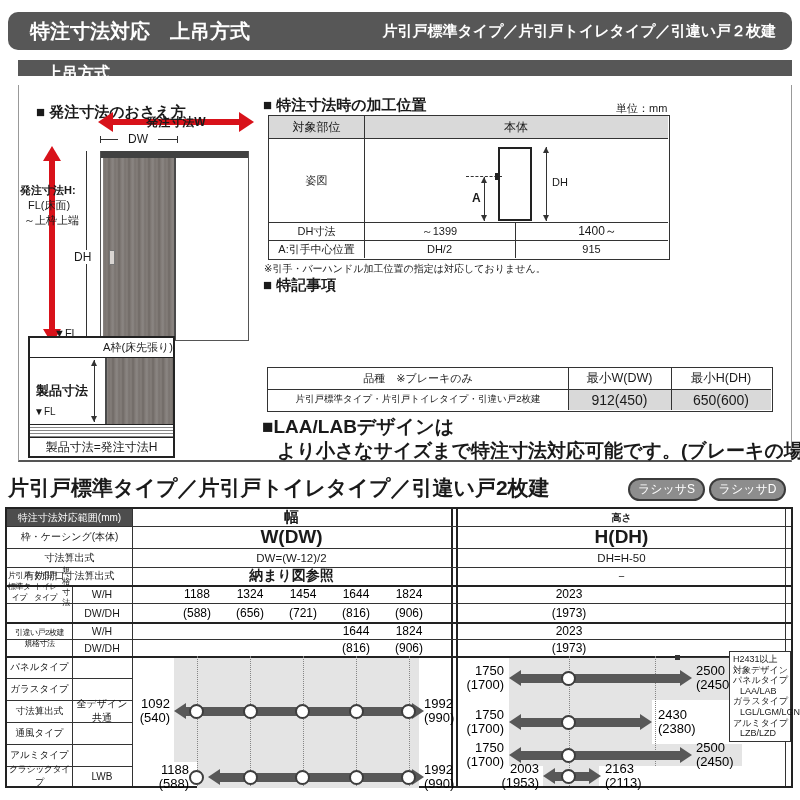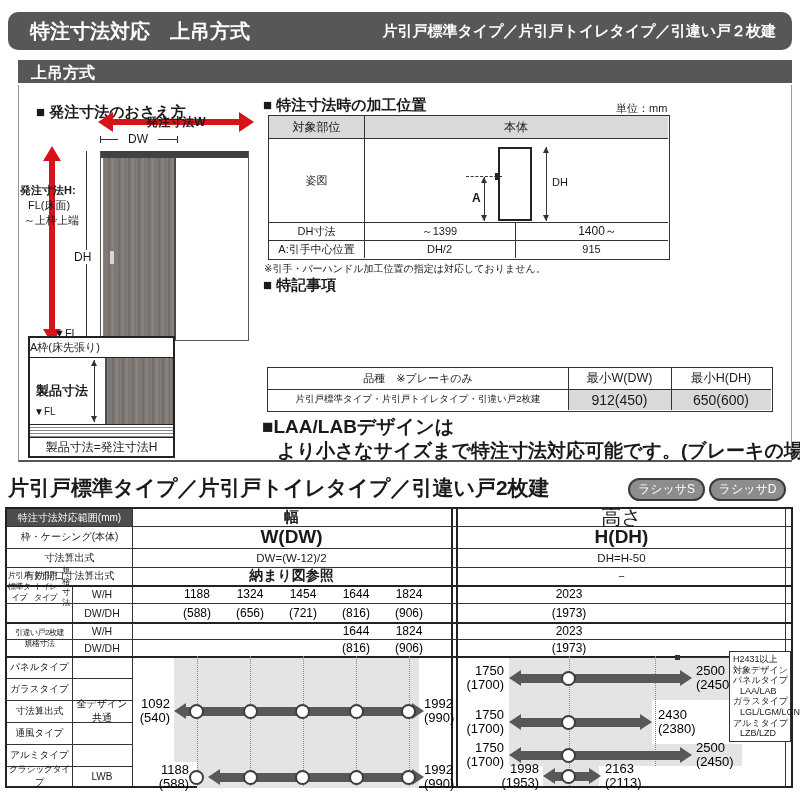--- a/index.html
+++ b/index.html
@@ -35,21 +35,21 @@
 </head>
 <body>
 
 <div id="page">
 
   <div style="position:absolute;left:8px;top:12px;width:784px;height:38px;background:#575757;border-radius:10px;display:flex;align-items:center;justify-content:space-between;padding:0 16px 0 22px;box-sizing:border-box">
     <span style="color:#fff;font-size:20px;font-weight:bold;white-space:nowrap">特注寸法対応　上吊方式</span>
     <span style="color:#fff;font-size:15px;font-weight:bold;white-space:nowrap">片引戸標準タイプ／片引戸トイレタイプ／引違い戸２枚建</span>
   </div>
 
-  <div style="position:absolute;left:18px;top:60px;width:774px;height:23px;background:#575757;color:#fff;font-size:16px;font-weight:bold;line-height:25px;padding-left:13px;box-sizing:border-box">上吊方式</div>
+  <div style="position:absolute;left:18px;top:60px;width:774px;height:16px;background:#575757;color:#fff;font-size:16px;font-weight:bold;line-height:25px;padding-left:28px;box-sizing:border-box">上吊方式</div>
   <div style="position:absolute;left:18px;top:85px;width:774px;height:377px;border-left:1px solid #999;border-right:1px solid #999;border-bottom:2px solid #555;box-sizing:border-box"></div>
 
   <div class="t" style="left:36px;top:103px;font-size:15px;font-weight:bold">■ 発注寸法のおさえ方</div>
 
   <div class="ah ahrL" style="left:98px;top:112px"></div>
   <div style="position:absolute;left:112px;top:119px;width:128px;height:6px;background:#d8121a"></div>
   <div class="ah ahrR" style="left:239px;top:112px"></div>
   <div class="t" style="left:116px;top:114px;width:120px;text-align:center;font-size:12px;font-weight:bold;z-index:2">発注寸法W</div>
 
   <div class="vl" style="left:100px;top:136px;height:7px"></div>
@@ -70,21 +70,21 @@
   <div class="t" style="left:20px;top:183px;font-size:11px;font-weight:bold">発注寸法H:</div>
   <div class="t" style="left:28px;top:198px;font-size:11px">FL(床面)</div>
   <div class="t" style="left:24px;top:213px;font-size:11px">～上枠上端</div>
 
   <div class="vl" style="left:86px;top:151px;height:190px"></div>
   <div class="t" style="left:72px;top:250px;font-size:12px;background:#fff;padding:0 2px;z-index:2">DH</div>
   <div class="t" style="left:54px;top:327px;font-size:11px">▼FL</div>
   <div class="hl" style="left:44px;top:341px;width:60px;height:2px"></div>
 
   <div style="position:absolute;left:28px;top:336px;width:147px;height:122px;border:2px solid #222;box-sizing:border-box;background:#fff">
-    <div style="height:19px;line-height:19px;text-align:left;font-size:11px;border-bottom:1.5px solid #222">A枠(床先張り)</div>
+    <div style="height:19px;line-height:19px;text-align:right;font-size:11px;border-bottom:1.5px solid #222">A枠(床先張り)</div>
     <div style="position:relative;height:66px">
       <div class="wood" style="position:absolute;right:0;top:0;width:68px;height:66px;border-left:2px solid #4a4a4a;box-sizing:border-box"></div>
       <div class="t" style="left:6px;top:24px;font-size:13px;font-weight:bold">製品寸法</div>
       <div class="vl" style="left:64px;top:2px;height:62px"></div>
       <div class="ah tipU" style="left:61px;top:2px"></div>
       <div class="ah tipD" style="left:61px;top:58px"></div>
       <div class="t" style="left:4px;top:48px;font-size:10px">▼FL</div>
     </div>
     <div style="height:13px;border-top:1.5px solid #222;background:repeating-linear-gradient(180deg,#fff 0 2px,#888 2px 3px);box-sizing:border-box"></div>
     <div style="height:20px;line-height:19px;text-align:center;font-size:12px;border-top:1.5px solid #222">製品寸法=発注寸法H</div>
@@ -172,21 +172,21 @@
     <div class="hl" style="left:0;top:130px;width:784px"></div>
     <div class="hl" style="left:0;top:147px;width:784px;height:2px;background:#222"></div>
     <div class="hl" style="left:0;top:169px;width:125px"></div>
     <div class="hl" style="left:0;top:191px;width:125px"></div>
     <div class="hl" style="left:0;top:213px;width:125px"></div>
     <div class="hl" style="left:0;top:235px;width:125px"></div>
     <div class="hl" style="left:0;top:257px;width:125px"></div>
 
     <div class="cell" style="left:0;top:0;width:125px;height:17px;background:#4d4d4d;color:#fff;font-size:10px">特注寸法対応範囲(mm)</div>
     <div class="cell" style="left:125px;top:0;width:319px;height:17px;font-size:15px;font-weight:bold">幅</div>
-    <div class="cell" style="left:451px;top:0;width:327px;height:17px;font-size:20px;font-weight:normal">高さ</div>
+    <div class="cell" style="left:451px;top:0;width:327px;height:17px;font-size:10px;font-weight:bold">高さ</div>
 
     <div class="cell" style="left:0;top:17px;width:125px;height:22px;font-size:10px">枠・ケーシング(本体)</div>
     <div class="cell" style="left:125px;top:17px;width:319px;height:22px;font-size:19px;font-weight:bold">W(DW)</div>
     <div class="cell" style="left:451px;top:17px;width:327px;height:22px;font-size:19px;font-weight:bold">H(DH)</div>
 
     <div class="cell" style="left:0;top:39px;width:125px;height:19px;font-size:10px">寸法算出式</div>
     <div class="cell" style="left:125px;top:39px;width:319px;height:19px;font-size:11.5px">DW=(W-12)/2</div>
     <div class="cell" style="left:451px;top:39px;width:327px;height:19px;font-size:11.5px">DH=H-50</div>
 
     <div class="cell" style="left:0;top:58px;width:125px;height:18px;font-size:10px">有効開口寸法算出式</div>
@@ -317,21 +317,21 @@
     <div class="lab" style="left:689px;top:232px">
       <div>2500</div>
       <div>(2450)</div>
     </div>
 
     <div class="ah ahgL" style="left:536px;top:259px"></div>
     <div class="bar" style="left:548px;top:263px;width:34px"></div>
     <div class="ah ahgR" style="left:582px;top:259px"></div>
     <div class="circ" style="left:554px;top:260px"></div>
     <div class="lab labr" style="left:487px;top:253px;width:45px">
-      <div>1998</div>
+      <div>2003</div>
       <div>(1953)</div>
     </div>
     <div class="lab" style="left:598px;top:253px">
       <div>2163</div>
       <div>(2113)</div>
     </div>
 
     <div style="position:absolute;left:668px;top:146px;width:5px;height:5px;background:#333"></div>
     <div class="hl" style="left:673px;top:148px;width:49px"></div>
     <div style="position:absolute;left:722px;top:142px;width:62px;border:1.5px solid #333;background:#fff;padding:2px 3px;box-sizing:border-box">

